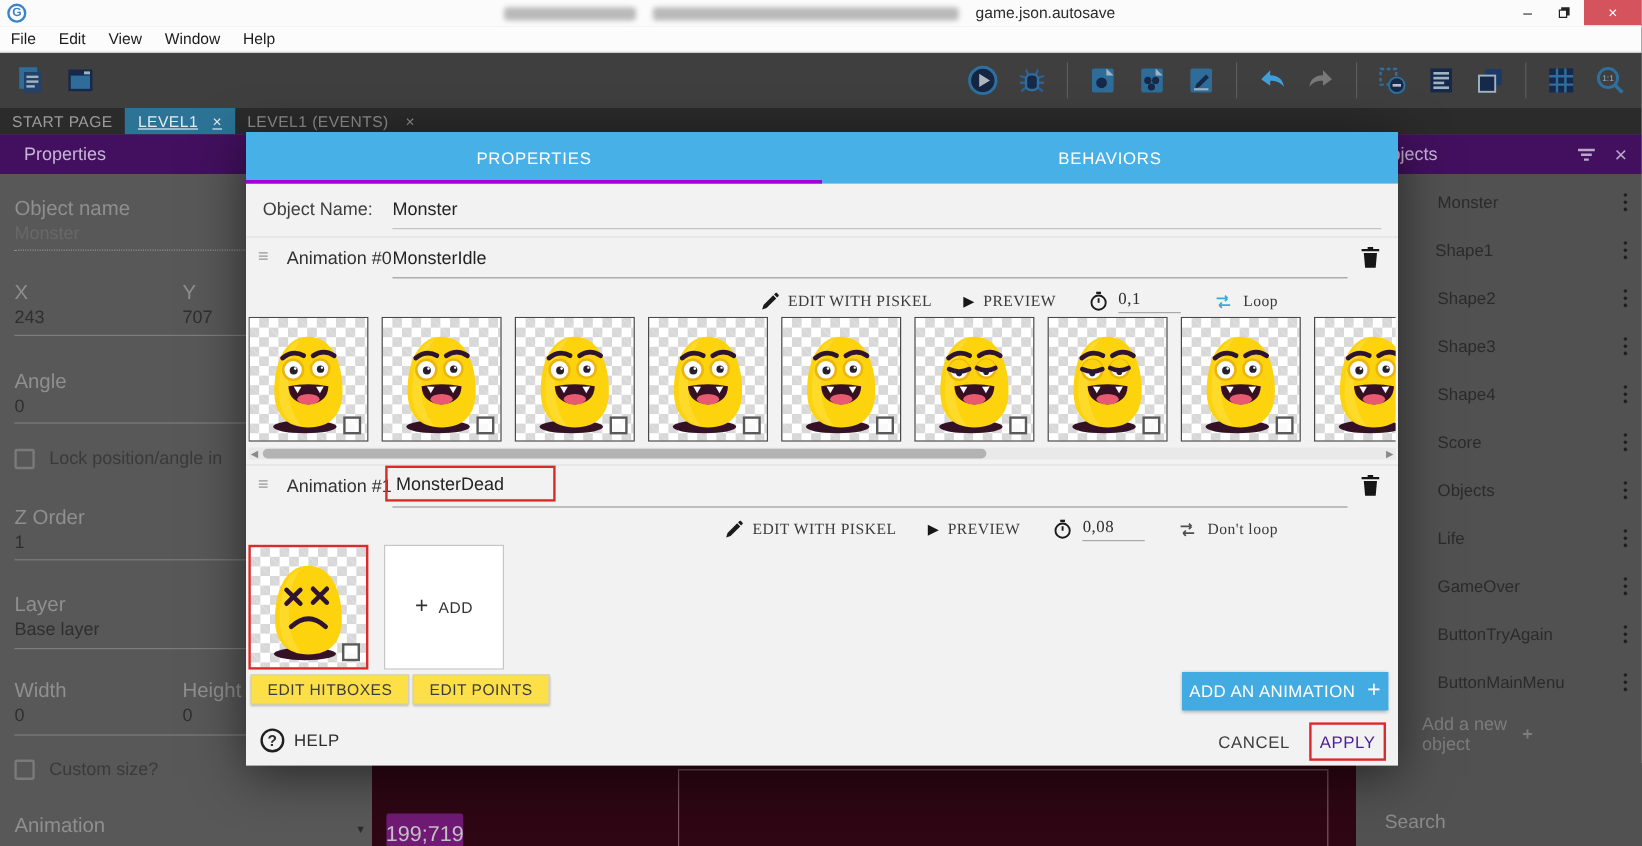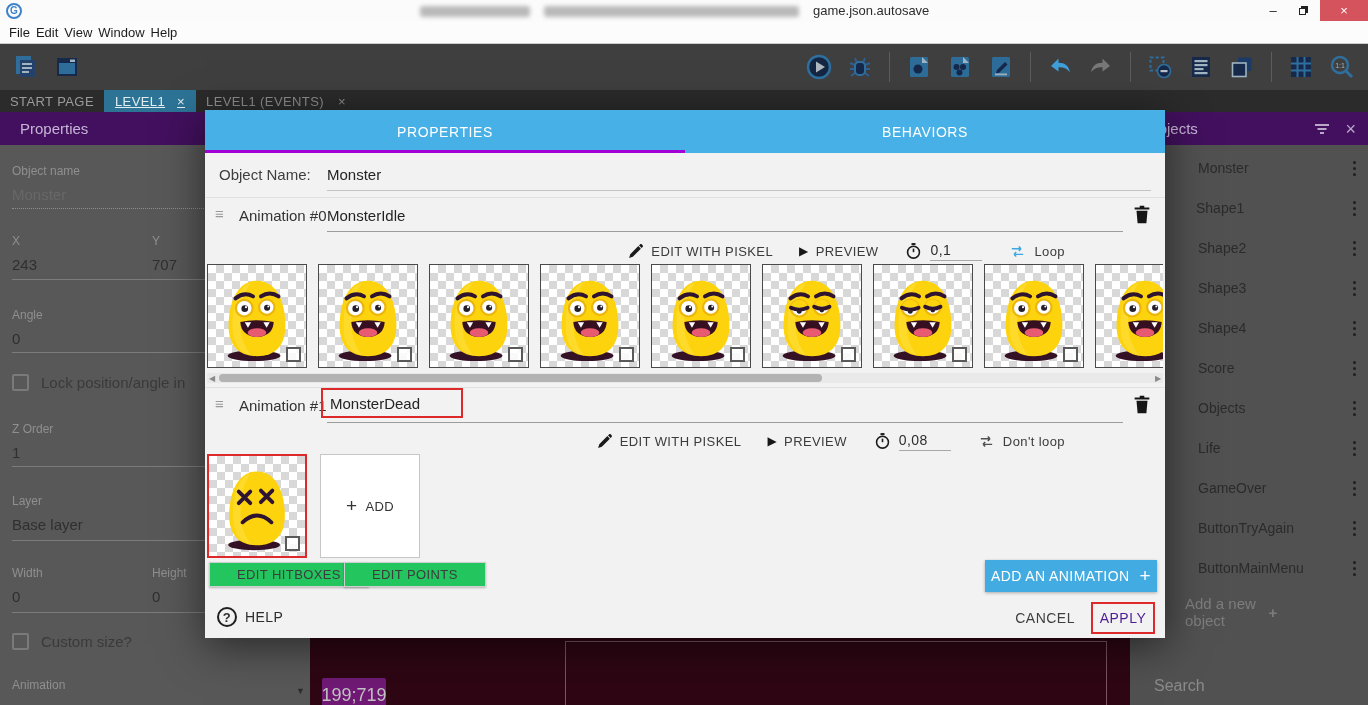--- a/index.html
+++ b/index.html
@@ -11,21 +11,21 @@
   
   .titlebar{left:0;top:0;width:1368px;height:22px;background:#fbfbfb;border-bottom:1px solid #d8d8d8;z-index:5;}
   .app-logo{left:6px;top:3px;width:16px;height:16px;border:2px solid #3d83c9;border-radius:50%;
             color:#3d83c9;font-size:10px;font-weight:bold;line-height:12px;text-align:center;box-sizing:border-box;}
   .title-text{left:420px;top:3px;width:545px;text-align:left;font-size:13px;color:#2c2c2c;white-space:nowrap;}
   .blurblob{display:inline-block;height:11px;border-radius:3px;background:#b9b9b9;filter:blur(2px);vertical-align:middle;margin-right:14px;}
   .win-btn{top:0;width:30px;height:21px;display:flex;align-items:center;justify-content:center;color:#222;font-size:13px;}
   .win-close{left:1320px;width:48px;background:#d5535c;color:#fff;}
   
   .menubar{left:0;top:22px;width:1368px;height:22px;background:#fcfcfc;border-bottom:1px solid #cfcfcf;
-           display:flex;align-items:center;gap:6px;padding-left:9px;z-index:5;box-sizing:border-box;}
+           display:flex;align-items:center;gap:19px;padding-left:9px;z-index:5;box-sizing:border-box;}
   .menu-item{font-size:13px;color:#1c1c1c;}
 
   
   .toolbar{left:0;top:44px;width:1368px;height:46px;background:#3f3f3f;display:flex;align-items:center;z-index:1;}
   .tb-group{display:flex;align-items:center;gap:5px;}
   .tb-left{margin-left:8px;}
   .tb-right{margin-left:auto;margin-right:8px;}
   .tb-btn{width:36px;height:36px;display:flex;align-items:center;justify-content:center;}
   .tb-sep{width:1px;height:30px;background:#5d5d5d;margin:0 6px;}
 
@@ -34,21 +34,21 @@
   .tab{top:0;height:22px;display:flex;align-items:center;font-size:13px;letter-spacing:.4px;}
   .tab-start{left:10px;color:#9b9b9b;}
   .tab-level1{left:104px;width:92px;background:#2c7396;color:#e3ecf1;justify-content:center;gap:12px;text-decoration:underline;}
   .tab-events{left:206px;color:#8f8f8f;gap:14px;}
   .tab-x{font-size:13px;}
 
   
   .left-panel{left:0;top:112px;width:310px;height:593px;background:#585858;z-index:2;}
   .panel-head{left:0;top:0;width:100%;height:33px;background:#42105e;color:#c6b5d6;font-size:15px;
               display:flex;align-items:center;padding-left:20px;box-sizing:border-box;}
-  .fld-label{font-size:12px;color:#8f8f8f;}
+  .fld-label{font-size:17px;color:#8f8f8f;}
   .fld-value{font-size:15px;color:#2f2f2f;}
   .fld-line{border-bottom:1px solid #7c7c7c;height:0;}
   .fld-dotted{border-bottom:1px dotted #8d8d8d;height:0;}
   .chk{width:17px;height:17px;border:2px solid #7a7a7a;border-radius:2px;box-sizing:border-box;}
   .chk-row{display:flex;align-items:center;gap:12px;color:#3a3a3a;font-size:15px;white-space:nowrap;}
 
   
   .canvas{left:310px;top:112px;width:820px;height:593px;background:#2e0614;z-index:0;}
   .scene-rect{left:255px;top:529px;width:540px;height:90px;border:1px solid rgba(205,165,175,.5);}
   .coord-badge{left:12px;top:566px;width:64px;height:34px;background:#701a75;border-radius:2px;
@@ -87,42 +87,42 @@
   .dialog{left:205px;top:110px;width:960px;height:528px;background:#f2f2f2;z-index:10;
           box-shadow:0 8px 40px rgba(0,0,0,.55);}
   .dlg-header{left:0;top:0;width:100%;height:43px;background:#47b0e6;display:flex;}
   .dlg-tab{width:50%;display:flex;align-items:center;justify-content:center;color:#fff;font-size:14px;letter-spacing:.6px;}
   .dlg-indicator{left:0;top:40px;width:480px;height:3px;background:#a100d6;}
   .dlg-label{font-size:15px;color:#3e3e3e;}
   .dlg-value{font-size:15px;color:#232323;}
   .u-line{border-bottom:1px solid #9c9c9c;height:0;}
   .handle{color:#9a9a9a;font-size:15px;}
   .trash{width:22px;height:22px;}
-  .ctrl-row{height:26px;display:flex;justify-content:flex-end;align-items:center;gap:26px;}
+  .ctrl-row{height:26px;display:flex;justify-content:flex-end;align-items:center;gap:26px;font-family:Liberation Serif, serif;}
   .ctrl{display:flex;align-items:center;gap:7px;font-size:13px;color:#3b3b3b;letter-spacing:.4px;white-space:nowrap;}
   .play-glyph{font-size:12px;color:#171717;}
   .time-val{display:inline-block;min-width:52px;border-bottom:1px solid #a8a8a8;padding-bottom:2px;font-size:14px;color:#2d2d2d;}
   .strip{left:2px;top:154px;width:956px;height:106px;display:flex;gap:11px;overflow:hidden;}
   .frame-cell{width:100px;height:104px;flex:none;border:1px solid #4a4a4a;box-sizing:border-box;position:relative;
     background:linear-gradient(45deg,#d8d8d8 25%,transparent 25%,transparent 75%,#d8d8d8 75%),
                linear-gradient(45deg,#d8d8d8 25%,#ffffff 25%,#ffffff 75%,#d8d8d8 75%);
     background-size:16px 16px;background-position:0 0,8px 8px;background-color:#fff;}
   .frame-hl{border:2px solid #dc2a2a;}
   .frame-check{position:absolute;right:5px;bottom:5px;width:15px;height:15px;border:2px solid #5a5a5a;background:rgba(255,255,255,.85);box-sizing:border-box;}
   .hscroll{left:2px;top:263px;width:956px;height:10px;background:#e9e9e9;display:flex;align-items:center;}
   .hs-arrow{font-size:8px;color:#8a8a8a;width:10px;text-align:center;}
   .hs-thumb{position:absolute;left:12px;top:1px;width:603px;height:8px;background:#b3b3b3;border-radius:4px;}
   .frames2{left:2px;top:344px;display:flex;gap:11px;}
   .add-cell{width:100px;height:104px;border:1px solid #c6c6c6;background:#fff;box-sizing:border-box;
             display:flex;align-items:center;justify-content:center;gap:8px;font-size:13px;color:#333;letter-spacing:.4px;}
   .add-cell b{font-size:19px;font-weight:normal;}
   .red-name-box{left:116px;top:278px;width:142px;height:30px;border:2px solid #dc2a2a;box-sizing:border-box;
                 display:flex;align-items:center;padding-left:7px;}
-  .gray-btn{height:25px;background:#22c55e;border:1px solid #cfcfcf;box-shadow:0 1px 2px rgba(0,0,0,.25);
-            display:flex;align-items:center;padding:0 27px;font-size:13px;color:#3c3c3c;letter-spacing:.4px;box-sizing:border-box;}
+  .gray-btn{height:25px;background:#fde047;border:1px solid #cfcfcf;box-shadow:0 1px 2px rgba(0,0,0,.25);
+            display:flex;align-items:center;padding:0 13px;font-size:13px;color:#3c3c3c;letter-spacing:.4px;box-sizing:border-box;}
   .add-anim-btn{left:auto;right:8px;top:450px;width:172px;height:32px;background:#42ace2;color:#fff;
                 display:flex;align-items:center;justify-content:center;gap:10px;font-size:14px;letter-spacing:.4px;
                 box-shadow:0 1px 3px rgba(0,0,0,.3);}
   .add-anim-btn b{font-size:19px;font-weight:normal;}
   .help{left:12px;top:497px;display:flex;align-items:center;gap:8px;font-size:14px;color:#2d2d2d;letter-spacing:.4px;}
   .help-q{width:20px;height:20px;border:2px solid #1f1f1f;border-radius:50%;font-size:13px;font-weight:bold;
           display:flex;align-items:center;justify-content:center;box-sizing:border-box;}
   .cancel{right:90px;top:500px;font-size:14px;color:#3f3f3f;letter-spacing:.5px;}
   .apply-box{right:10px;top:492px;width:64px;height:32px;border:2px solid #dc2a2a;box-sizing:border-box;
              display:flex;align-items:center;justify-content:center;font-size:14px;color:#4c1d95;letter-spacing:.5px;}

